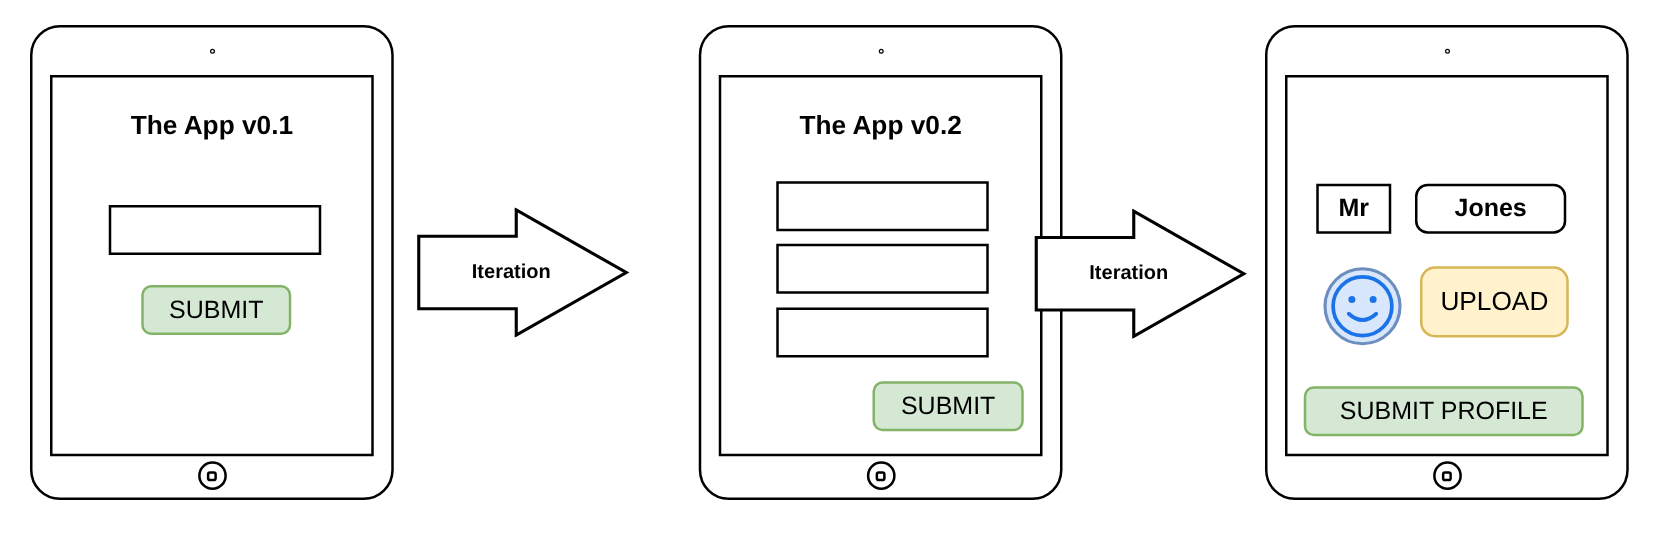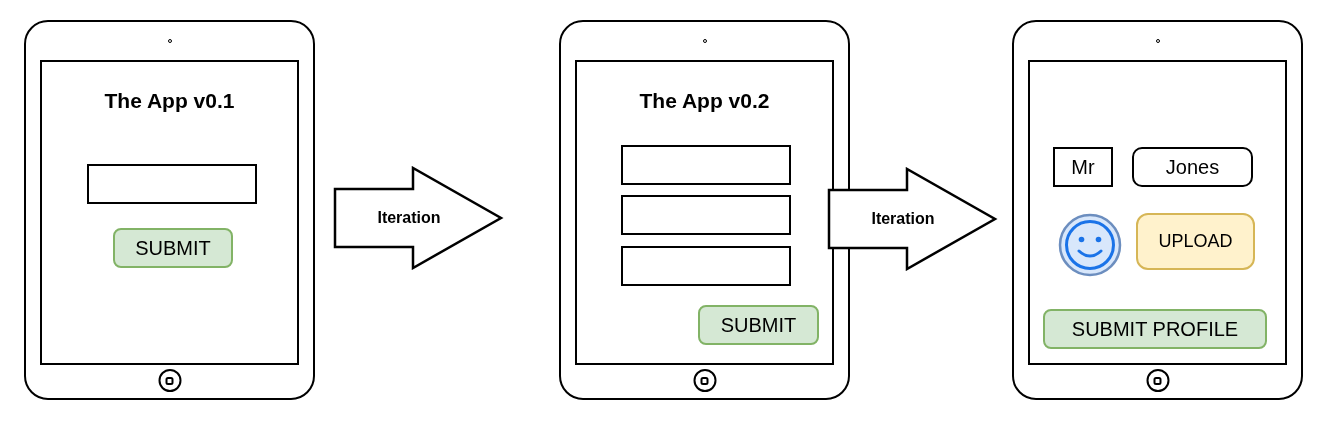--- a/index.html
+++ b/index.html
@@ -17,26 +17,26 @@
   .home{position:absolute;bottom:6px;left:50%;transform:translateX(-50%);
         width:23px;height:23px;border:2.5px solid #000;border-radius:50%;
         display:flex;align-items:center;justify-content:center;background:#fff;}
   .home-sq{width:8px;height:8px;border:2px solid #000;border-radius:2.5px;}
 
   
   .app-title{position:absolute;top:27px;left:0;right:0;text-align:center;
              font-size:21px;font-weight:bold;}
   .input{position:absolute;border:2px solid #000;background:#fff;}
   .input-text{position:absolute;border:2px solid #000;background:#fff;
-              display:flex;align-items:center;justify-content:center;font-size:20px;}
+              display:flex;align-items:center;justify-content:center;font-size:20px;font-weight:bold;}
   .btn{position:absolute;display:flex;align-items:center;justify-content:center;
        font-size:20px;border-radius:8px;cursor:default;text-align:center;}
   .btn-green{background:var(--green-fill,#d5e8d4);border:2px solid var(--green-border,#82b366);}
   .btn-yellow{background:var(--yellow-fill,#fff2cc);border:2px solid var(--yellow-border,#d6b656);
-              border-radius:12px;font-size:18px;}
+              border-radius:12px;font-size:21px;}
 
   
   .arrow{position:absolute;width:171px;height:104px;text-decoration:underline;}
   .arrow svg{position:absolute;left:0;top:0;}
   .arrow-label{position:absolute;left:0;top:0;width:152px;height:104px;
                display:flex;align-items:center;justify-content:center;
                font-weight:bold;font-size:16px;}
 
   .smiley{position:absolute;width:64px;height:64px;}
 </style>

